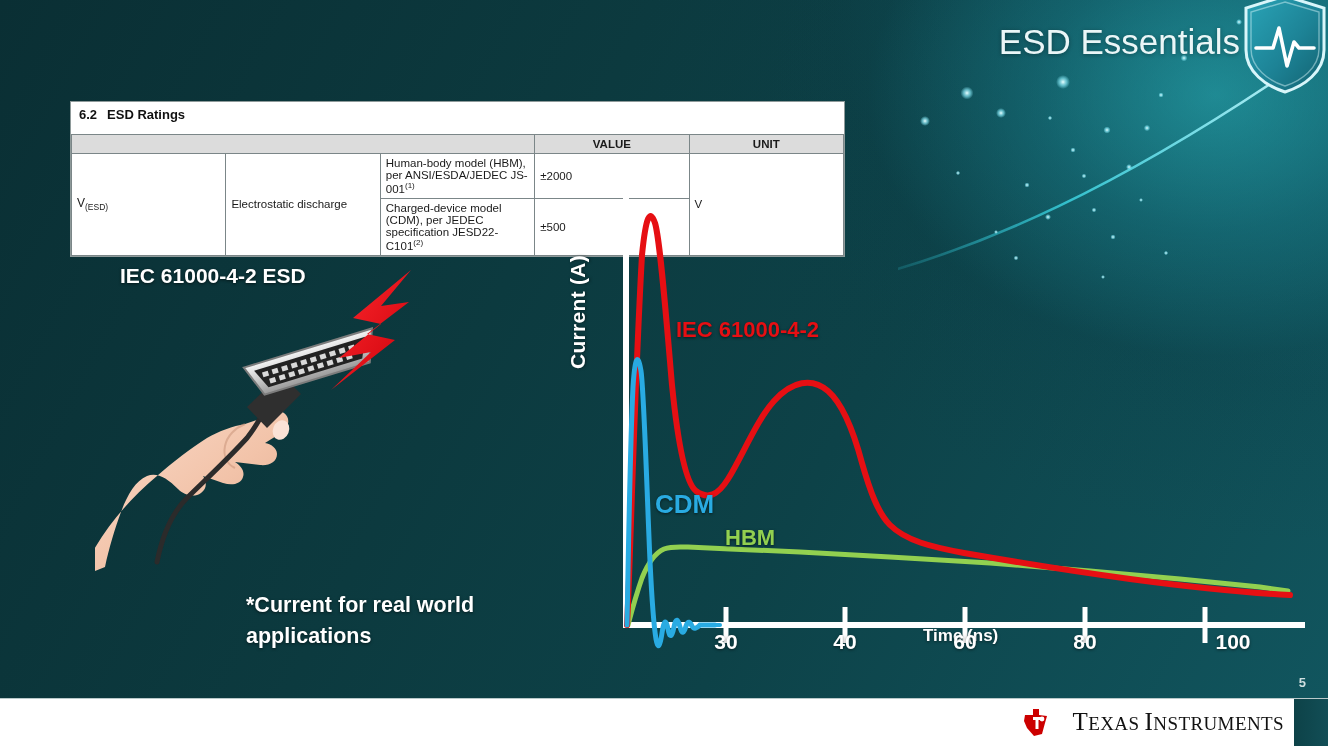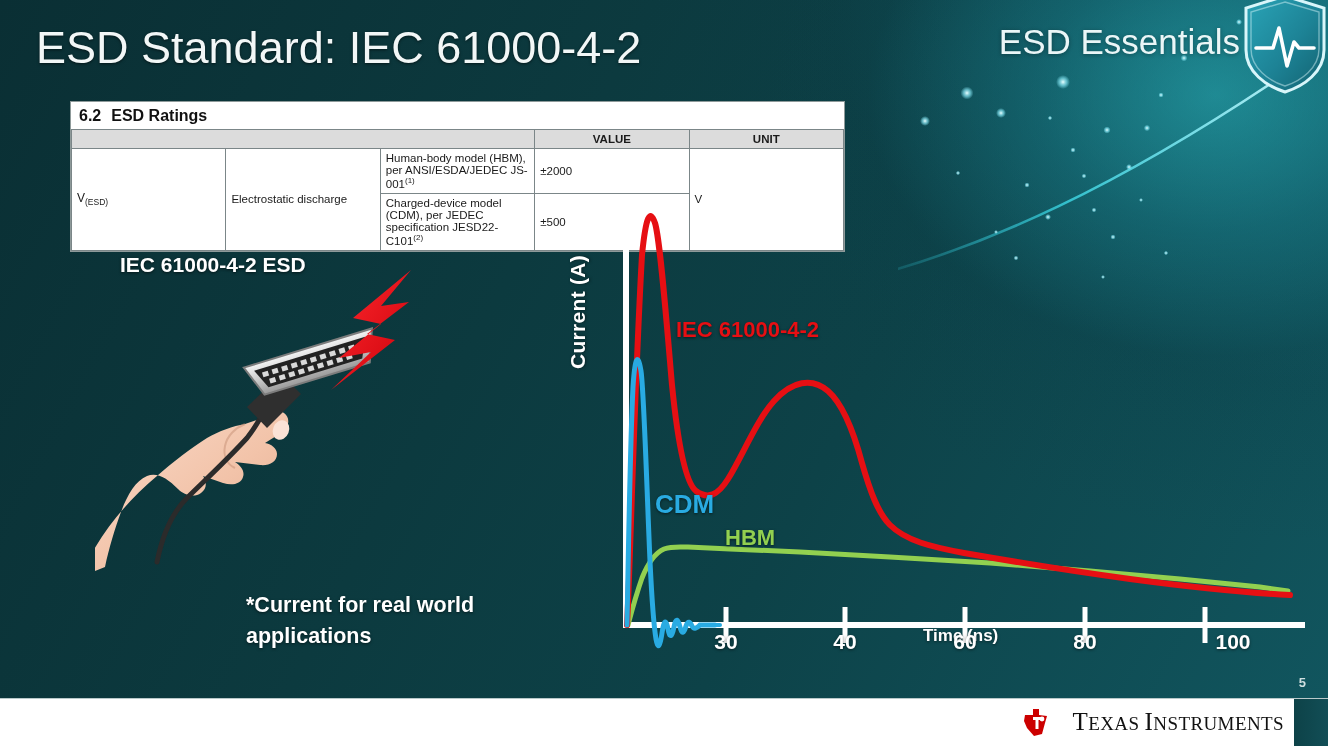--- a/index.html
+++ b/index.html
@@ -42,21 +42,21 @@
   #shield { position:absolute; right:0px; top:-6px; width:86px; height:100px; }
   
   #decor { position:absolute; right:0; top:0; width:430px; height:300px; pointer-events:none; }
   
   #table-card {
     position:absolute; left:70px; top:101px; width:775px;
     background:#ffffff; border:1px solid #8e9a9a;
     padding:0;
   }
   #tbl-title {
-    font-size:16px; font-weight:bold; color:#111; padding:5px 8px 4px 8px;
+    font-size:13px; font-weight:bold; color:#111; padding:5px 8px 12px 8px;
     font-family:"Liberation Sans", sans-serif;
   }
   #tbl-title .num { margin-right:10px; }
   table.esd {
     border-collapse:collapse; width:100%; font-size:11.5px; color:#1a1a1a;
     table-layout:fixed;
   }
   table.esd td, table.esd th {
     border:1px solid #7b8688; padding:3px 5px; vertical-align:middle;
     font-weight:normal; text-align:left;
@@ -64,21 +64,21 @@
   table.esd thead th { background:#dcdcdc; font-weight:bold; text-align:center; font-size:11.5px; }
   table.esd thead th.blank { background:#dcdcdc; }
   td.sym { width:60px; text-align:left; font-size:12px; }
   td.sym sub { font-size:8.5px; }
   td.param { width:155px; }
   td.val { width:78px; text-align:center; }
   td.unit { width:72px; text-align:center; }
   sup.fn { font-size:8px; vertical-align:super; }
   
   #iec-label {
-    position:absolute; left:120px; top:253px;
+    position:absolute; left:120px; top:264px;
     font-size:21px; font-weight:bold; color:#ffffff;
     text-shadow:0 1px 3px rgba(0,0,0,0.6); white-space:nowrap;
   }
   #note {
     position:absolute; left:246px; top:590px; width:300px;
     font-size:21.5px; font-weight:bold; color:#ffffff; line-height:1.45;
     text-shadow:0 1px 3px rgba(0,0,0,0.55);
   }
   
   #hand-art { position:absolute; left:95px; top:262px; width:340px; height:320px; }
@@ -163,21 +163,20 @@
         <circle cx="118" cy="258" r="2.4"></circle>
       <circle cx="60" cy="173" r="2.2"></circle>
         <circle cx="311" cy="40" r="2.4"></circle>
       <circle cx="341" cy="22" r="3"></circle>
         <circle cx="268" cy="253" r="2.2"></circle>
       <circle cx="205" cy="277" r="2"></circle>
         <circle cx="152" cy="118" r="2.2"></circle>
     </g>
   </svg>
 
-  <div id="title">ESD Standard: IEC 61000-4-2</div>
 
   <div id="brand">ESD Essentials</div>
   <svg id="shield" viewBox="0 0 86 100">
     <defs>
       <linearGradient id="shg" x1="0" y1="0" x2="1" y2="1">
         <stop offset="0%" stop-color="#2aa5b8"></stop>
         <stop offset="55%" stop-color="#1d8396"></stop>
         <stop offset="100%" stop-color="#12616f"></stop>
       </linearGradient>
     </defs>

